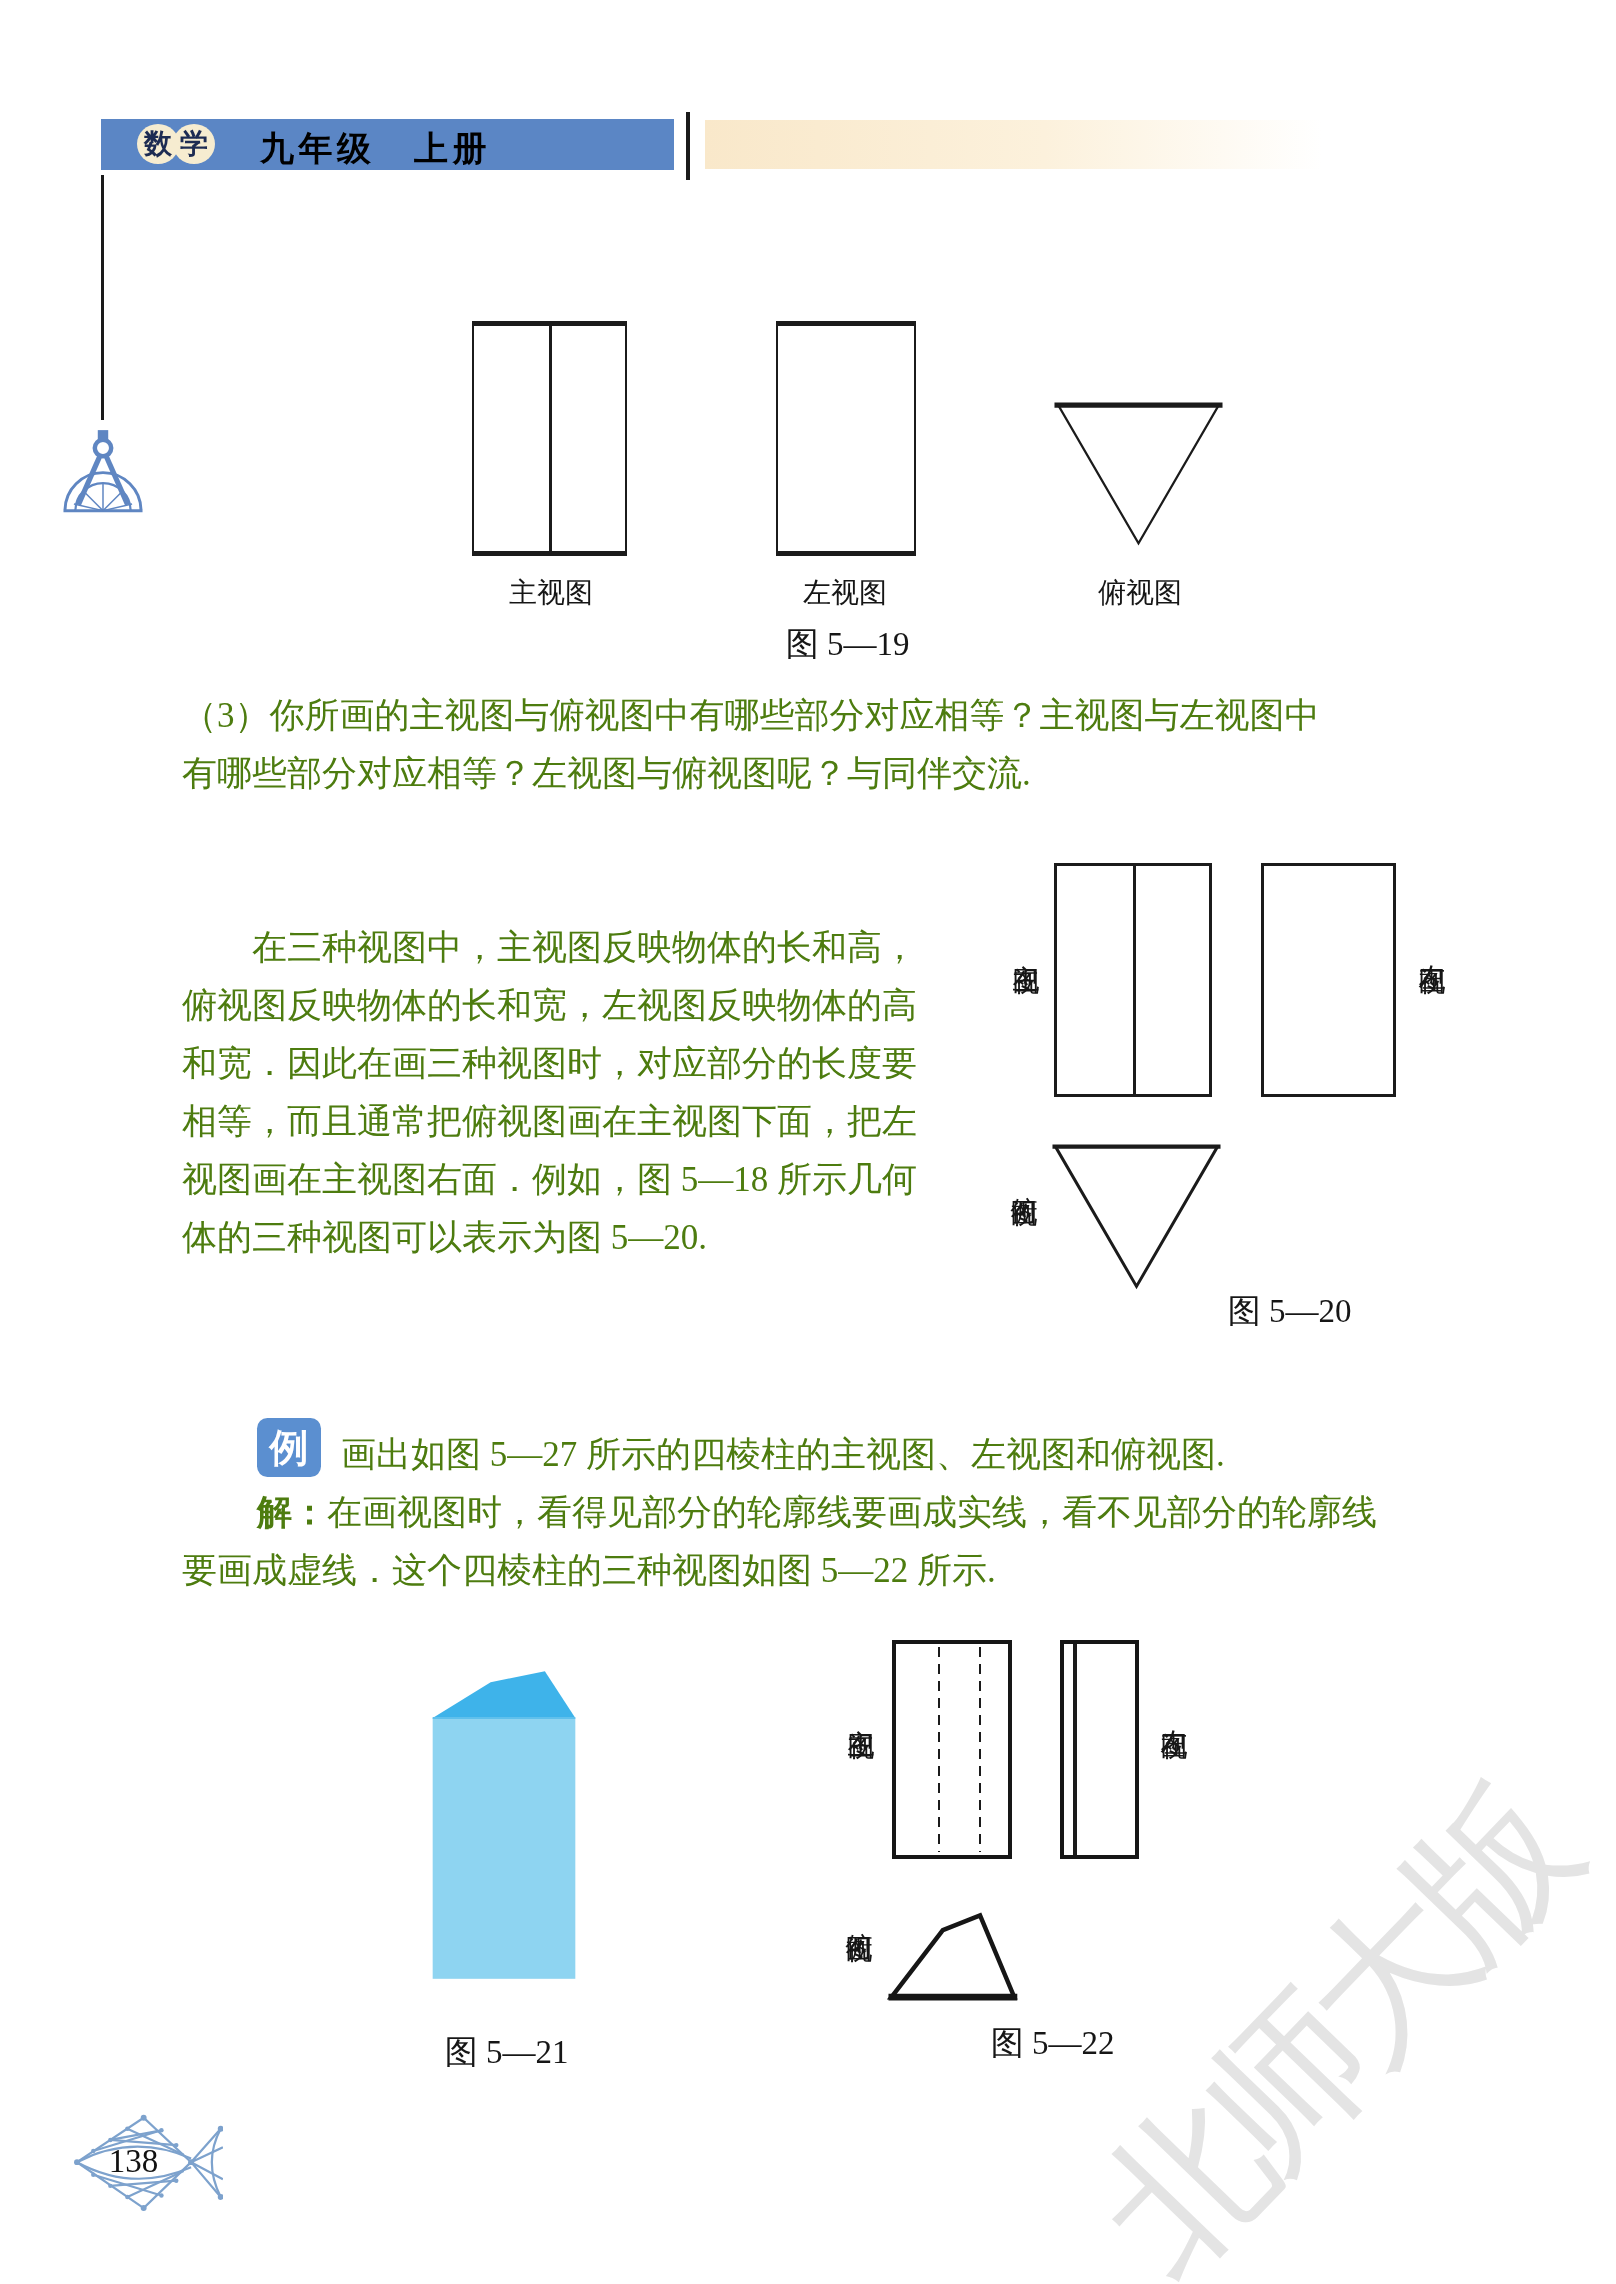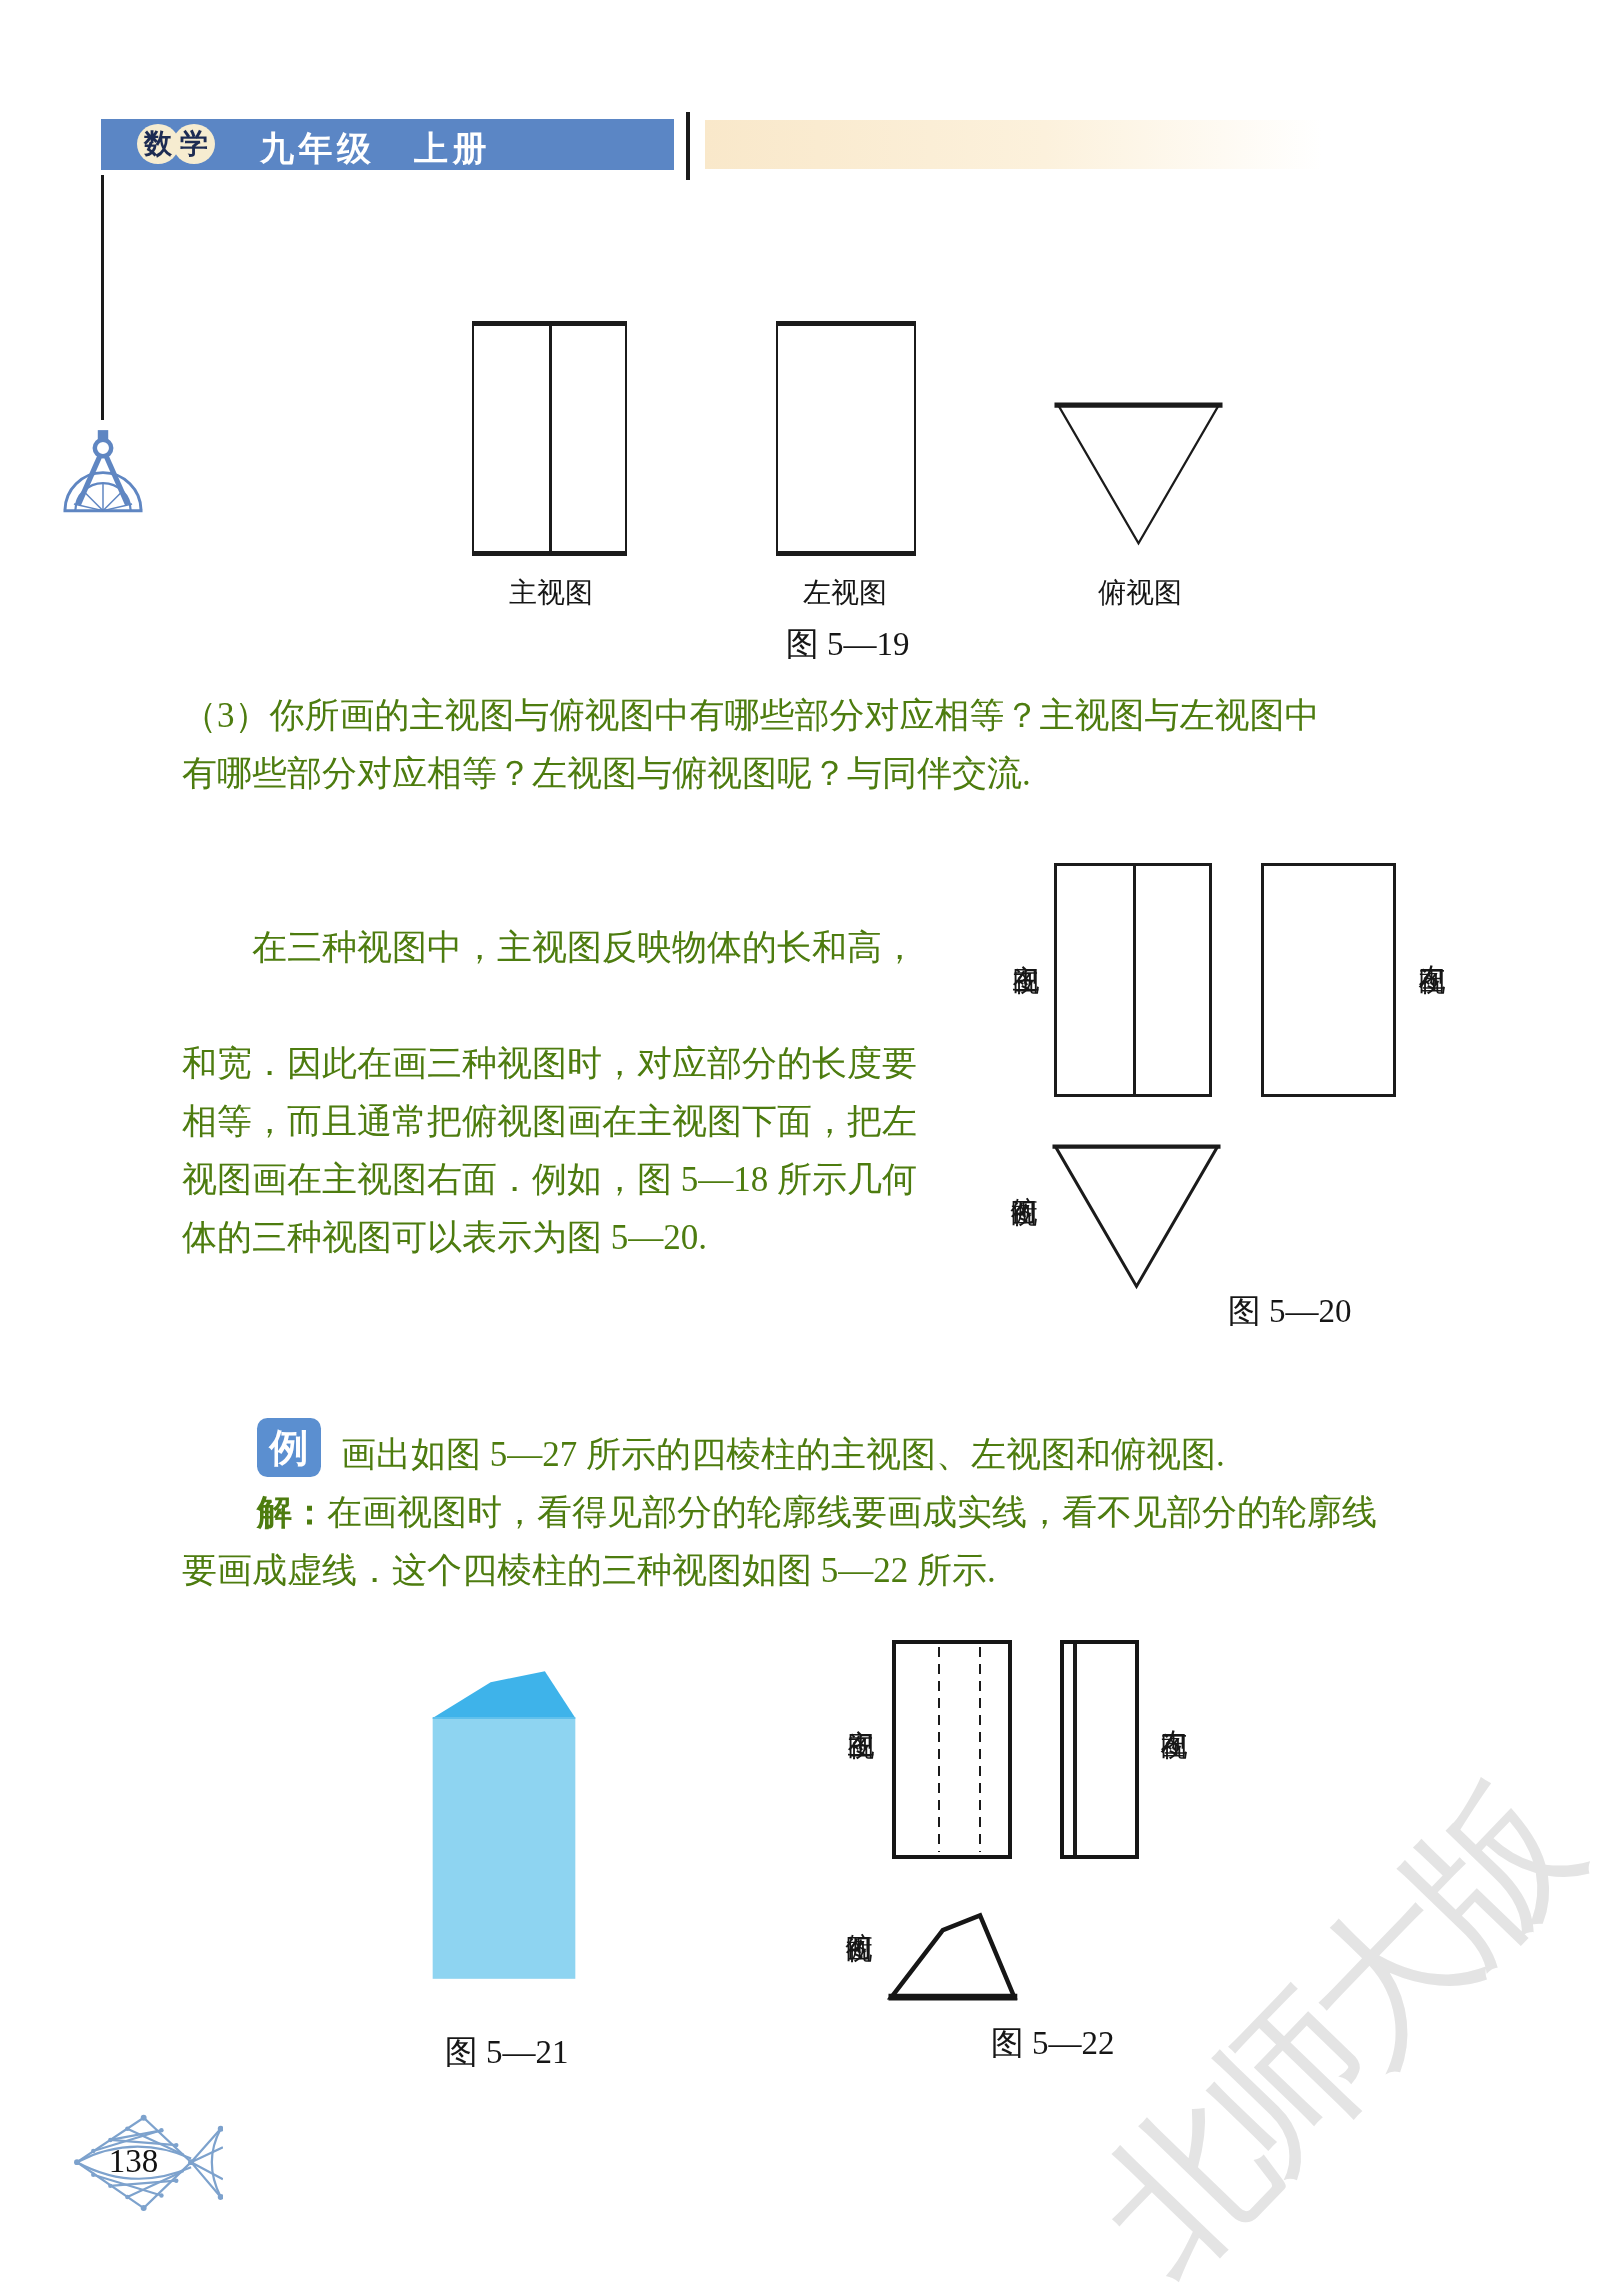--- a/index.html
+++ b/index.html
@@ -7,21 +7,21 @@
         font-family:"Liberation Serif","DejaVu Serif",serif;color:#161616;}
   .abs{position:absolute;}
   
   .hbar{background:#5b86c5;}
   .logo-wrap{display:flex;align-items:center;}
   .logo-circle{width:42px;height:40px;border-radius:50%;background:#f6ecd0;
         display:flex;align-items:center;justify-content:center;
         font-family:"Liberation Sans","DejaVu Sans",sans-serif;font-weight:bold;
         font-size:28px;color:#1d2b52;}
   .hdr-title{font-family:"Liberation Sans","DejaVu Sans",sans-serif;font-weight:bold;
-        color:#ffffff;font-size:34px;letter-spacing:4.5px;}
+        color:#000000;font-size:34px;letter-spacing:4.5px;}
   .cream{background:linear-gradient(to right,#f9e8ca 0%,#fcf1dc 55%,#ffffff 100%);}
   .vline{background:#1a1a1a;}
   
   .btext{font-size:35px;line-height:58px;white-space:nowrap;color:#4d7c0f;}
   .indent{text-indent:70px;}
   .bold{font-weight:bold;}
   
   .frect{border:2.2px solid #1b1b1b;border-top-width:5.2px;border-bottom-width:5.2px;box-sizing:border-box;}
   .frect2{border:3px solid #1b1b1b;box-sizing:border-box;}
   .frect3{border:4.5px solid #161616;box-sizing:border-box;}
@@ -91,20 +91,21 @@
   </svg>
   <div class="abs figlabel z1" style="left:509px;top:574px;">主视图</div>
   <div class="abs figlabel z1" style="left:803px;top:574px;">左视图</div>
   <div class="abs figlabel z1" style="left:1098px;top:574px;">俯视图</div>
   <div class="abs caption center z1" style="left:773px;top:622px;width:149px;">图 5—19</div>
 
   <div class="abs btext z1" style="left:182px;top:687px;">（3）你所画的主视图与俯视图中有哪些部分对应相等？主视图与左视图中</div>
   <div class="abs btext indent z1" style="left:182px;top:919px;">在三种视图中，主视图反映物体的长和高，</div>
 
   <div class="abs btext z1" style="left:182px;top:745px;">有哪些部分对应相等？左视图与俯视图呢？与同伴交流.</div>
+  <div class="abs btext z1" style="left:182px;top:977px;">俯视图反映物体的长和宽，左视图反映物体的高</div>
   <div class="abs btext z1" style="left:182px;top:1035px;">和宽．因此在画三种视图时，对应部分的长度要</div>
   <div class="abs btext z1" style="left:182px;top:1093px;">相等，而且通常把俯视图画在主视图下面，把左</div>
   <div class="abs btext z1" style="left:182px;top:1151px;">视图画在主视图右面．例如，图 5—18 所示几何</div>
   <div class="abs btext z1" style="left:182px;top:1209px;">体的三种视图可以表示为图 5—20.</div>
 
   <div class="abs vlabel z1" style="left:1011px;top:943px;">主视图</div>
   <div class="abs frect2 z1" style="left:1054px;top:863px;width:158px;height:234px;">
     <div class="splitline" style="left:76px;"></div>
   </div>
   <div class="abs frect2 z1" style="left:1261px;top:863px;width:135px;height:234px;"></div>

